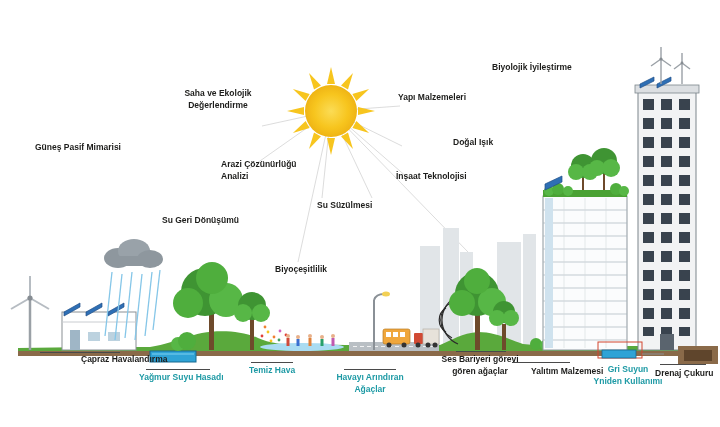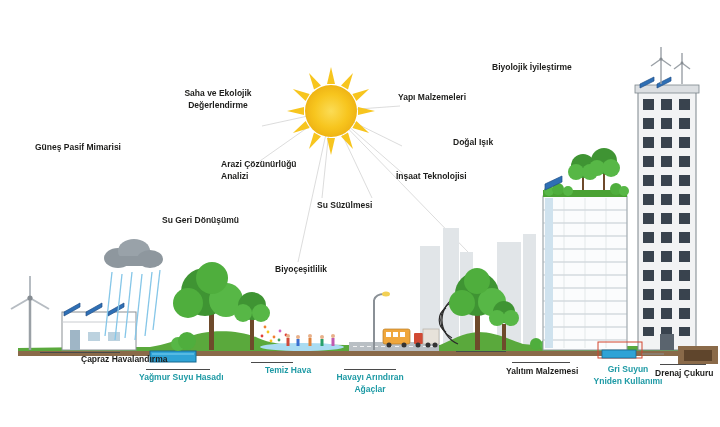--- a/index.html
+++ b/index.html
@@ -297,27 +297,29 @@
 
 <div class="lbl" style="left:317px; top:200px;">Su Süzülmesi</div>
 
 
 <div class="lbl" style="left:275px; top:264px;">Biyoçeşitlilik</div>
 
 <div class="lbl" style="left:38px; top:354px;margin-left:43px;">Çapraz Havalandırma</div>
 
 <div class="lbl teal" style="left:139px; top:372px;">Yağmur Suyu Hasadı</div>
 
-<div class="lbl teal" style="left:265px; top:365px;">Temiz Hava</div>
+<div class="lbl teal" style="left:249px; top:365px;">Temiz Hava</div>
 
 <div class="lbl teal ctr" style="left:328px; top:372px; width:84px;">Havayı Arındıran
 Ağaçlar</div>
 
-
-<div class="lbl" style="left:506px; top:366px;">Yalıtım Malzemesi</div>
+<div class="lbl ctr" style="left:436px; top:354px; width:88px;">Ses Bariyeri görevi
+gören ağaçlar</div>
+
+<div class="lbl" style="left:506px; top:366px;padding-left:25px;">Yalıtım Malzemesi</div>
 
 <div class="lbl teal ctr" style="left:592px; top:364px; width:72px;">Gri Suyun
 Yniden Kullanımı</div>
 
 <div class="lbl" style="left:655px; top:368px;">Drenaj Çukuru</div>
 
 <div class="leader" style="left:40px; top:352px; width:80px;"></div>
 <div class="leader" style="left:146px; top:369px; width:64px;"></div>
 <div class="leader" style="left:251px; top:362px; width:42px;"></div>
 <div class="leader" style="left:344px; top:369px; width:52px;"></div>

